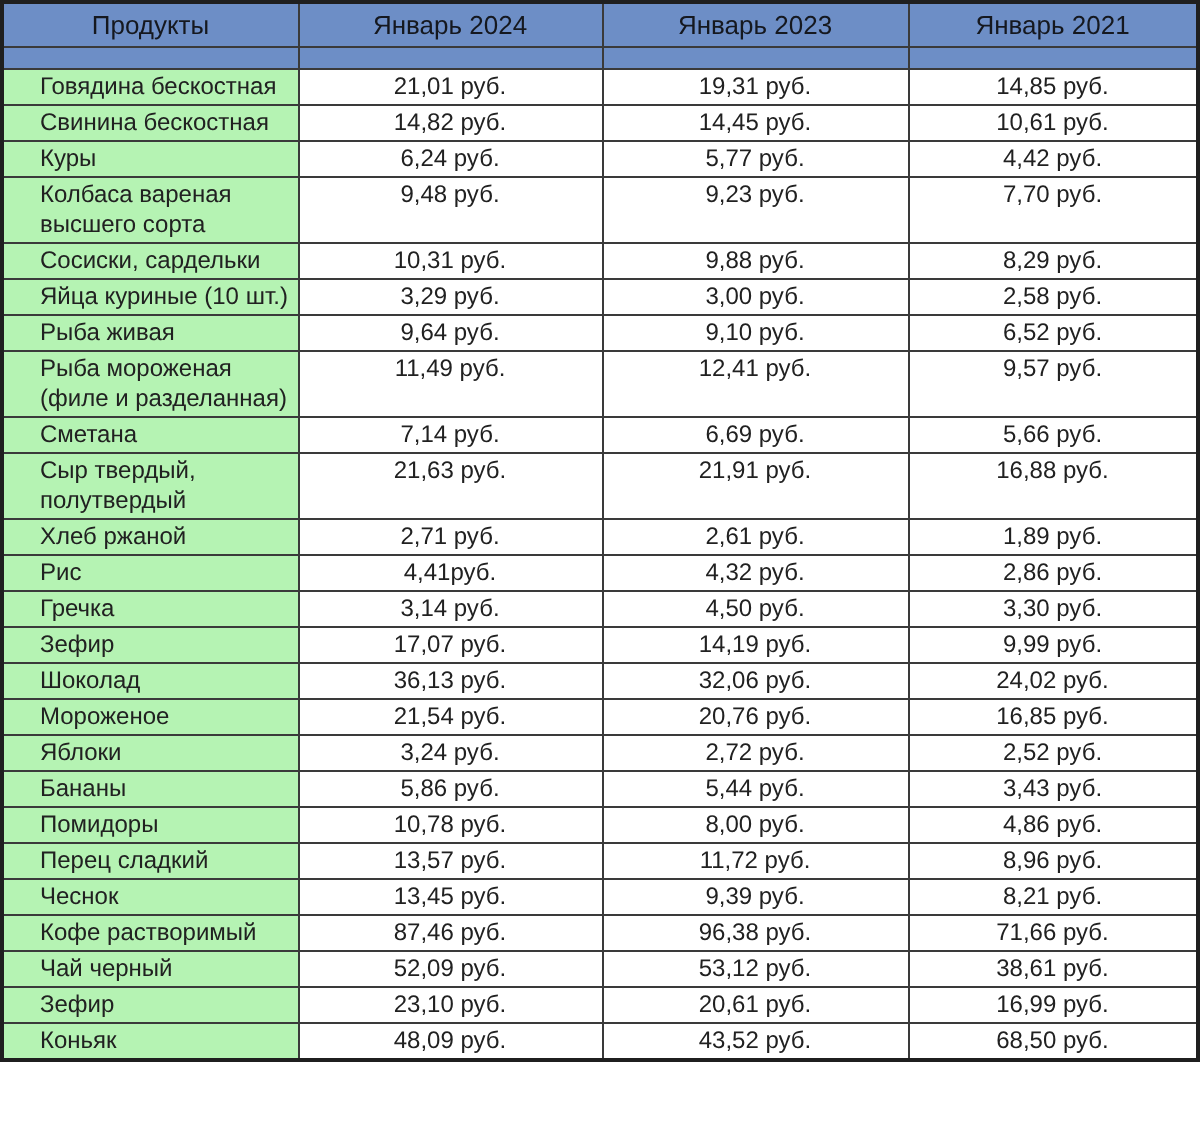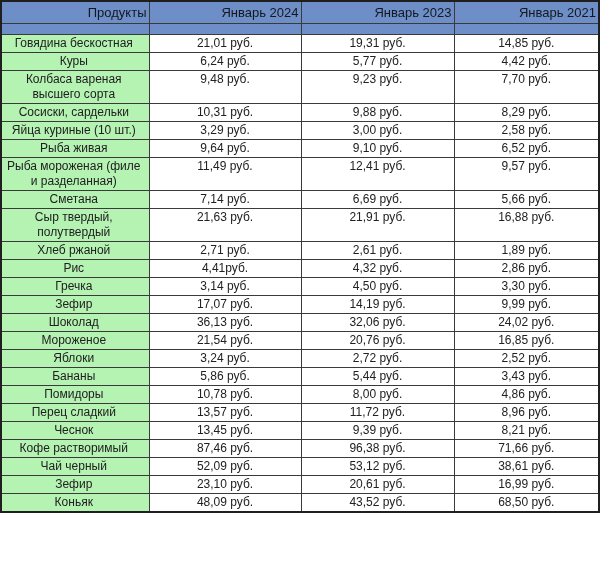--- a/index.html
+++ b/index.html
@@ -28,38 +28,38 @@
     border:1px solid var(--grid);
     vertical-align:top;
     overflow:hidden;
   }
   .price-table thead th{
     background:var(--header-bg);
     font-size:13px;
     font-weight:normal;
     line-height:15px;
     padding:3px 2px;
-    text-align:right;
+    text-align:center;
     color:#15181f;
   }
   tr.spacer-row td{
     background:var(--header-bg);
     height:11px;
     padding:0;
   }
   .price-table tbody td{
     font-size:12px;
     line-height:15px;
     padding:1px 4px;
     background:#ffffff;
   }
   .price-table tbody td.prod{
     background:var(--product-bg);
-    text-align:center;
-    padding-left:1px;
+    text-align:left;
+    padding-left:18px;
   }
   .price-table tbody td.price{
     text-align:center;
   }
 </style>
 </head>
 <body>
 
 <table class="price-table">
   <colgroup>
@@ -83,20 +83,26 @@
     </tr>
   </thead>
   <tbody>
       <tr>
         <td class="prod">Говядина бескостная</td>
         <td class="price">21,01 руб.</td>
         <td class="price">19,31 руб.</td>
         <td class="price">14,85 руб.</td>
       </tr>
       <tr>
+        <td class="prod">Свинина бескостная</td>
+        <td class="price">14,82 руб.</td>
+        <td class="price">14,45 руб.</td>
+        <td class="price">10,61 руб.</td>
+      </tr>
+      <tr>
         <td class="prod">Куры</td>
         <td class="price">6,24 руб.</td>
         <td class="price">5,77 руб.</td>
         <td class="price">4,42 руб.</td>
       </tr>
       <tr>
         <td class="prod">Колбаса вареная высшего сорта</td>
         <td class="price">9,48 руб.</td>
         <td class="price">9,23 руб.</td>
         <td class="price">7,70 руб.</td>

